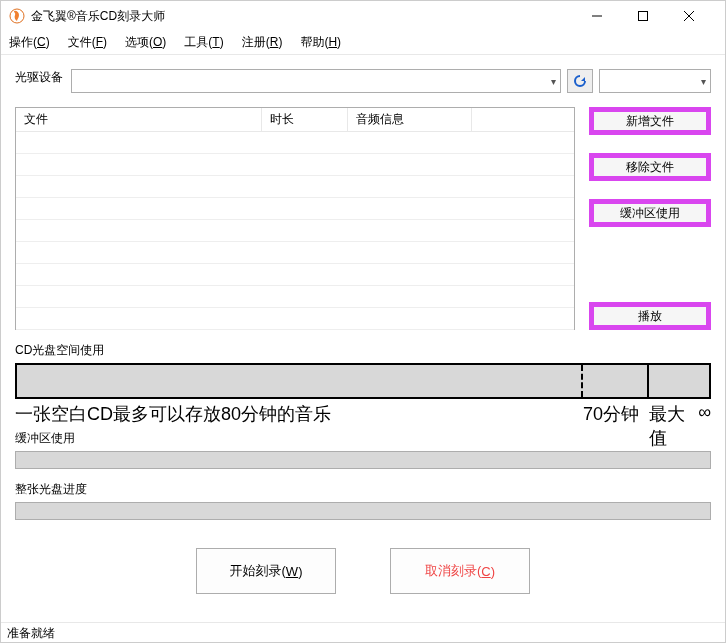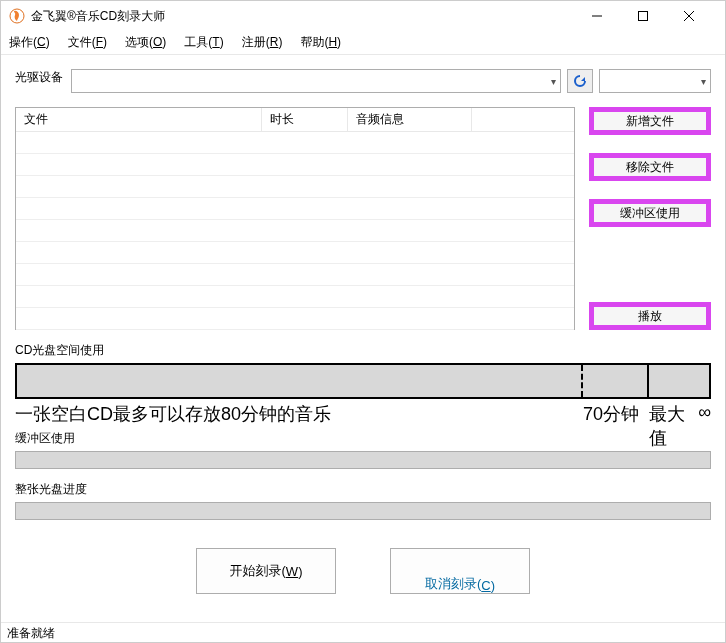--- a/index.html
+++ b/index.html
@@ -171,21 +171,21 @@
       gap: 54px;
       margin-top: 28px;
     }
     .big-btn {
       width: 140px; height: 46px;
       border: 1px solid #adadad;
       background: #fdfdfd;
       display: flex; align-items: center; justify-content: center;
       font-size: 13px;
     }
-    .big-btn.disabled { color: #0369a1; align-items: flex-end; }
+    .big-btn.disabled { color: #ef4444; }
     
     .statusbar {
       height: 20px;
       padding: 2px 6px;
       font-size: 12px;
       border-top: 1px solid #e8e8e8;
     }
   </style>
 </head>
 <body>

